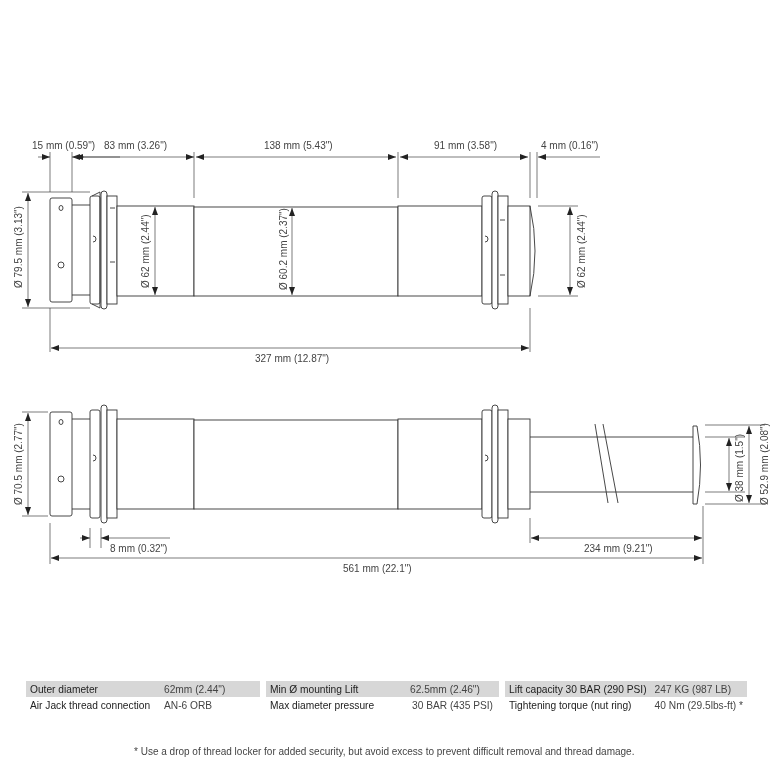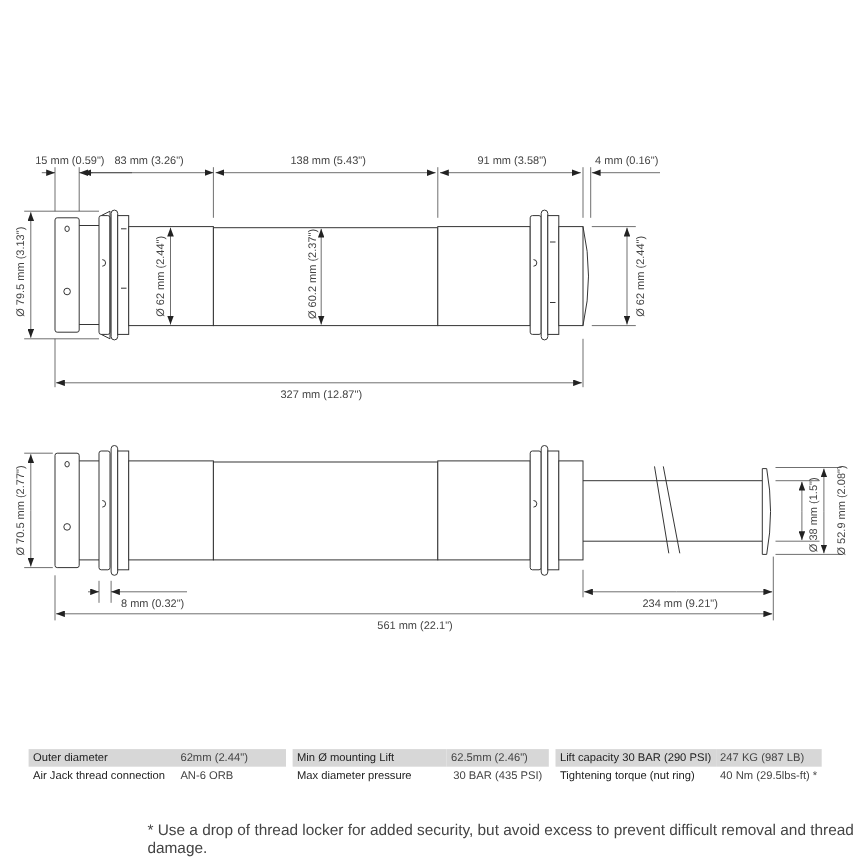--- a/index.html
+++ b/index.html
@@ -7,21 +7,21 @@
          font-family: "Liberation Sans", sans-serif; color: #333; }
   svg.drawing { position: absolute; left: 0; top: 0; }
   .dim { font-family: "Liberation Sans", sans-serif; font-size: 10px; fill: #444; }
   .specs { position: absolute; left: 26px; top: 681px; width: 730px; }
   .spec-table { border-collapse: collapse; font-size: 10.2px; }
   .spec-table td { padding: 0 4px; height: 16px; white-space: nowrap; color: #333; }
   .spec-table tr.band td.cell { background: #d7d7d7; }
   .spec-table td.lbl { font-weight: normal; color: #222; }
   .spec-table td.val { color: #444; }
   .spec-table td.gap { width: 6px; padding: 0; background: #fff !important; }
-  .note { position: absolute; left: 134px; top: 746px; font-size: 14px; color: #444; }
+  .note { position: absolute; left: 134px; top: 746px; font-size: 10px; color: #444; }
 </style>
 </head>
 <body>
 
 <svg class="drawing" width="780" height="680" viewBox="0 0 780 680">
   <defs>
     <marker id="ar" markerWidth="8" markerHeight="6" refX="8" refY="3" orient="auto" markerUnits="userSpaceOnUse">
       <path d="M0,0 L8,3 L0,6 Z" fill="#222"></path>
     </marker>
   </defs>

